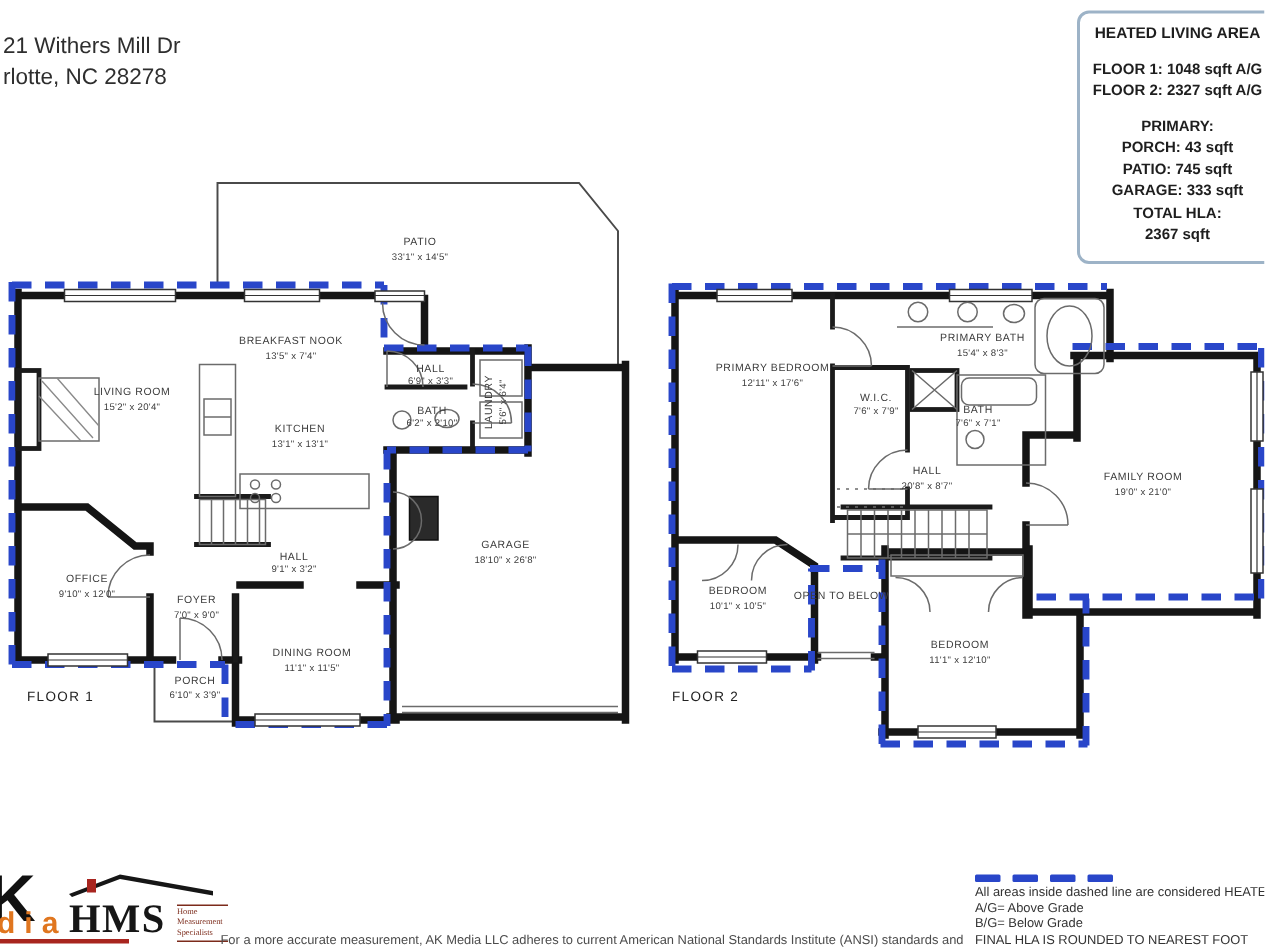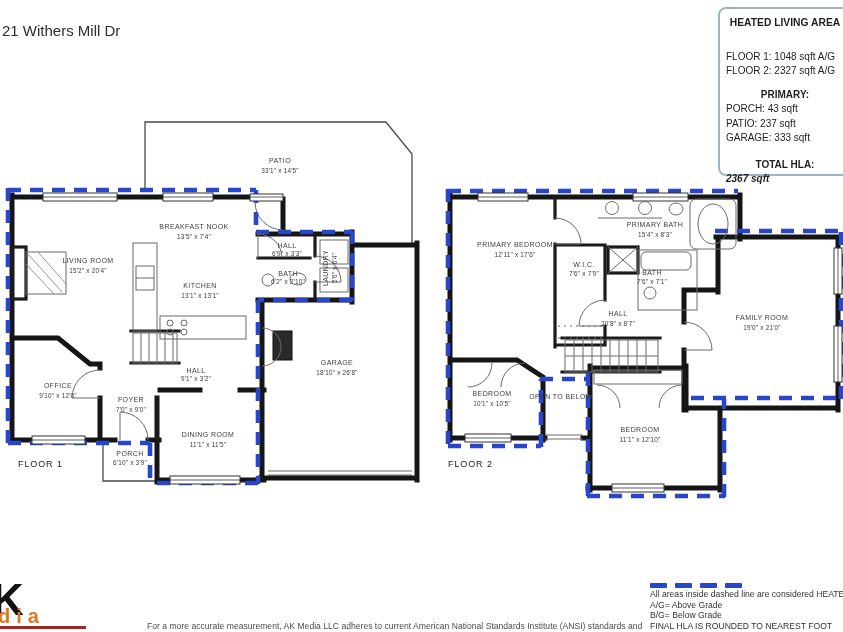--- a/index.html
+++ b/index.html
@@ -2,25 +2,25 @@
 <html><head>
 <meta charset="utf-8">
 <style>
   html,body{margin:0;padding:0;background:#fff;}
   .page{position:relative;width:843px;height:632px;background:#fff;overflow:hidden;
         font-family:"Liberation Sans",sans-serif;}
   .address{position:absolute;left:2px;top:20px;font-size:15px;line-height:21px;color:#2e2e2e;}
   .hla-box{position:absolute;left:718px;top:7px;width:118px;height:158px;
            border:2px solid #9db3c7;border-radius:8px;padding:7px 6px 0 6px;
            font-size:10px;line-height:14.5px;color:#1e1e1e;}
-  .hla-title{font-weight:bold;text-align:center;font-size:10.3px;margin-bottom:19px;}
-  .hla-line{text-align:left;}
+  .hla-title{font-weight:bold;text-align:center;font-size:10.3px;margin-bottom:9px;}
+  .hla-line{text-align:center;font-weight:bold;}
   .hla-sub{font-weight:bold;text-align:center;margin-top:9px;}
-  .hla-total-t{font-weight:bold;text-align:center;margin-top:12px;}
-  .hla-total-v{font-weight:bold;font-style:italic;}
+  .hla-total-t{font-weight:bold;text-align:center;}
+  .hla-total-v{font-weight:bold;text-align:center;}
   svg{position:absolute;overflow:visible;}
   svg text{font-family:"Liberation Sans",sans-serif;fill:#3d3d3d;}
   .rn{font-size:7px;letter-spacing:.4px;text-anchor:middle;}
   .rd{font-size:6.4px;letter-spacing:.2px;text-anchor:middle;}
   .floorlab{font-size:9px;letter-spacing:.9px;fill:#222;text-anchor:start;}
   .w5{stroke:#151515;stroke-width:5;fill:none;stroke-linecap:square;}
   .w3{stroke:#1b1b1b;stroke-width:3.2;fill:none;stroke-linecap:square;}
   .thin{stroke:#4a4a4a;stroke-width:1.3;fill:none;}
   .fix{stroke:#6b6b6b;stroke-width:1;fill:none;}
   .hatch{stroke:#8a8a8a;stroke-width:.9;fill:none;}
@@ -49,29 +49,30 @@
            font-size:5.6px;line-height:7px;color:#7c2b1b;border-top:1px solid #7c2b1b;
            border-bottom:1px solid #7c2b1b;padding:1px 0;}
 </style>
 </head>
 <body>
 
 <div class="page">
 
   <div class="address">
     <div>21 Withers Mill Dr</div>
+    <div>rlotte, NC  28278</div>
   </div>
 
   <div class="hla-box">
     <div class="hla-title">HEATED LIVING AREA</div>
     <div class="hla-line">FLOOR 1: 1048 sqft  A/G</div>
     <div class="hla-line">FLOOR 2: 2327 sqft  A/G</div>
     <div class="hla-sub">PRIMARY:</div>
     <div class="hla-line">PORCH: 43 sqft</div>
-    <div class="hla-line">PATIO: 237 sqft</div>
+    <div class="hla-line">PATIO: 745 sqft</div>
     <div class="hla-line">GARAGE: 333 sqft</div>
     <div class="hla-total-t">TOTAL HLA:</div>
     <div class="hla-total-v">2367 sqft</div>
   </div>
 
   <svg style="left:0;top:105px;" width="430" height="420" viewBox="0 105 430 420">
 
     <path class="thin" d="M145 190 V122 H386 L412 154 V243"></path>
 
     <path class="thin" d="M103 443 V481 H157"></path>
@@ -323,16 +324,28 @@
     <div>A/G= Above Grade</div>
     <div>B/G= Below Grade</div>
     <div>FINAL HLA IS ROUNDED TO NEAREST FOOT</div>
   </div>
 
   <div class="ak-logo">
     <div class="ak-k">K</div>
     <div class="ak-dia">dia</div>
     <div class="ak-bar"></div>
   </div>
+  <div class="hms-logo">
+    <svg style="left:0;top:0;" width="100" height="14" viewBox="0 0 100 14">
+      <path d="M2 13 L34 1 L96 12 L96 9 L34 -2 L0 11 Z" fill="#161616"></path>
+    </svg>
+    <div class="hms-chimney"></div>
+    <div class="hms-text">HMS</div>
+    <div class="hms-sub">
+      <div>Home</div>
+      <div>Measurement</div>
+      <div>Specialists</div>
+    </div>
+  </div>
 
   <div class="disclaimer">For a more accurate measurement, AK Media LLC adheres to current American National Standards Institute (ANSI) standards and the current "North Carolina Residential Square Footage Guideline" approved by ANSI and recognized by the North Carolina Real Estate Commission for single-family dwellings and townhouses for both North and South Carolina.</div>
 
 </div>
 
 </body></html>

